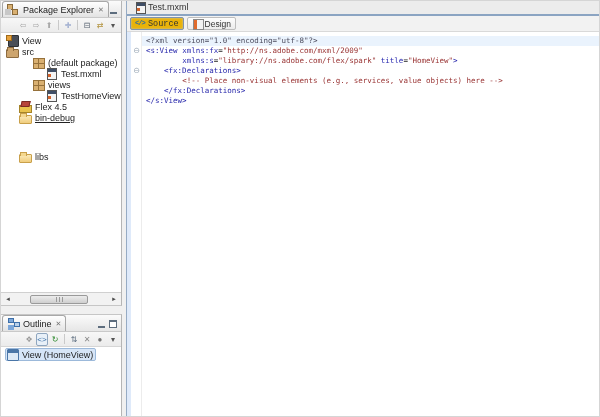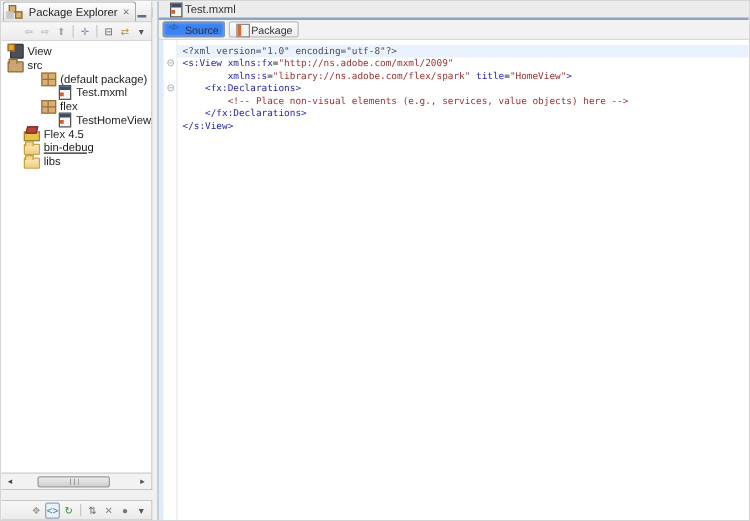--- a/index.html
+++ b/index.html
@@ -5,21 +5,21 @@
   * { box-sizing: border-box; margin: 0; padding: 0; }
   html,body { background:#fff; }
   .app {
     position: relative; width: 600px; height: 417px; overflow: hidden;
     font-family: "Liberation Sans", sans-serif; font-size: 9px; color: #222;
     background: #fff; border: 1px solid #d5d5d5;
   }
   
   .leftcol { position: absolute; left: 0; top: 0; width: 121px; height: 417px; background: #f0f0f0; }
   .view { background: #fff; border-right: 1px solid #b5b5b5; display: flex; flex-direction: column; }
-  .view.pe { height: 391px; border-bottom: 1px solid #c6c6c6; }
+  .view.pe { height: 305px; border-bottom: 1px solid #c6c6c6; }
   .sash { height: 8px; background: #f0f0f0; }
   .view.outline { height: 104px; border-top: 1px solid #c6c6c6; }
 
   .vheader { height: 17px; flex: none; background: linear-gradient(#fbfbfb,#e6e6e6);
              border-bottom: 1px solid #c9c9c9; display: flex; align-items: flex-end; }
   .vtab { display: flex; align-items: center; gap: 3px; height: 16px; padding: 0 4px;
           background: linear-gradient(#ffffff,#e3e3e3); border: 1px solid #a8a8a8; border-bottom: none;
           border-radius: 3px 3px 0 0; margin-left: 1px; }
   .vtitle { font-size: 9px; color: #222; white-space: nowrap; }
   .xclose { font-size: 7px; color: #777; padding-left: 1px; cursor: default; }
@@ -113,21 +113,21 @@
   .etab { display: flex; align-items: center; gap: 3px; height: 14px; padding: 0 6px;
           font-size: 9px; color: #333; white-space: nowrap; }
   .etab.active { background: #fff; border: 1px solid #9cadc0; border-bottom: none;
                  border-radius: 3px 3px 0 0; height: 15px; }
   .etab .ticon { width: 11px; }
   .modebar { height: 16px; flex:none; background: #f2f2f2; border-bottom: 1px solid #d9d9d9;
              display: flex; align-items: center; padding-left: 3px; gap: 3px; }
   .mode-btn { display: flex; align-items: center; gap: 2px; height: 13px; padding: 0 4px;
               border: 1px solid #bdbdbd; border-radius: 2px; background: linear-gradient(#fdfdfd,#ececec);
               font-size: 8.5px; color: #333; }
-  .mode-btn.selected { border-color: #7f93ad; background: #3b82f6; box-shadow: inset 0 0 2px #b9c6d6; }
+  .mode-btn.selected { border-color: #7f93ad; background: #eab308; box-shadow: inset 0 0 2px #b9c6d6; font-family: Liberation Mono, monospace; }
   .mode-btn .ticon { width: 11px; }
 
   .ebody { flex: 1; background: #fff; display: flex; overflow: hidden; }
   .ruler { width: 4px; background: #dfeafa; flex: none; }
   .foldcol { width: 11px; background: #fff; border-right: 1px solid #ececec; flex: none; position: relative; }
   .fold { position: absolute; left: 1px; width: 9px; height: 9px; font-size: 8px; line-height: 9px;
           color: #9aa8b6; text-align: center; }
   .codewrap { flex: 1; position: relative; padding: 4px 0 0 4px; white-space: pre;
               font-family: "DejaVu Sans Mono", "Liberation Mono", monospace;
               font-size: 7.5px; line-height: 10px; }
@@ -180,75 +180,90 @@
       <span class="ticon" data-icon="flex-project-icon"></span>
       <span class="tlabel">View</span>
     </span>
   </div>
           <div class="trow" style="">
     <span class="selwrap">
       <span class="ticon" data-icon="source-folder-icon"></span>
       <span class="tlabel">src</span>
     </span>
   </div>
-          <div class="trow" style="padding-left: 30px; justify-content: center;">
+          <div class="trow" style="padding-left: 30px;">
     <span class="selwrap">
       <span class="ticon" data-icon="package-icon"></span>
       <span class="tlabel">(default package)</span>
     </span>
   </div>
           <div class="trow" style="padding-left: 43px;">
     <span class="selwrap">
       <span class="ticon" data-icon="mxml-file-icon"></span>
       <span class="tlabel">Test.mxml</span>
     </span>
   </div>
           <div class="trow" style="padding-left: 30px;">
     <span class="selwrap">
       <span class="ticon" data-icon="package-icon"></span>
-      <span class="tlabel">flex</span>
+      <span class="tlabel">views</span>
     </span>
   </div>
           <div class="trow" style="padding-left: 43px;">
     <span class="selwrap">
       <span class="ticon" data-icon="mxml-file-icon"></span>
       <span class="tlabel">TestHomeView.m</span>
     </span>
   </div>
           <div class="trow" style="padding-left: 17px;">
     <span class="selwrap">
       <span class="ticon" data-icon="library-icon"></span>
       <span class="tlabel">Flex 4.5</span>
     </span>
   </div>
           <div class="trow" style="padding-left: 17px; text-decoration: underline;">
     <span class="selwrap">
       <span class="ticon" data-icon="folder-icon"></span>
       <span class="tlabel">bin-debug</span>
     </span>
   </div>
-          <div class="trow" style="padding-left: 17px;">
+          <div class="trow" style="padding-left: 17px; margin-top: 28px;">
     <span class="selwrap">
       <span class="ticon" data-icon="folder-icon"></span>
       <span class="tlabel">libs</span>
     </span>
   </div>
         </div>
       <div class="hscroll">
         <span class="sarrow">◂</span>
         <span class="sthumb">
             <i class="grip"></i>
           </span>
         <span class="sarrow right">▸</span>
       </div>
     </section>
 
     <div class="sash"></div>
 
     <section class="view outline">
+      <div class="vheader">
+        <div class="vtab">
+          <span class="ticon" data-icon="outline-icon"></span>
+          <span class="vtitle">Outline</span>
+          <span class="xclose">✕</span>
+        </div>
+        <span class="wbtns">
+          <span class="wbtn min">
+              <i></i>
+            </span>
+          <span class="wbtn max">
+              <i></i>
+            </span>
+        </span>
+      </div>
       <div class="vtoolbar" id="ol-toolbar">
           <span class="tbtn" style="color: rgb(154, 154, 154);">❖</span>
           <span class="tbtn pressed" style="color: rgb(58, 110, 165);">&lt;&gt;</span>
           <span class="tbtn" style="color: rgb(46, 139, 46);">↻</span>
           <span class="tsep"></span>
           <span class="tbtn" style="color: rgb(90, 107, 125);">⇅</span>
           <span class="tbtn" style="color: rgb(138, 138, 138);">✕</span>
           <span class="tbtn" style="color: rgb(119, 119, 119);">●</span>
           <span class="tbtn" style="color: rgb(85, 85, 85);">▾</span>
         </div>
@@ -272,21 +287,21 @@
             <span>Test.mxml</span>
           </div>
         </div>
       <div class="modebar" id="modebar">
           <span class="mode-btn selected">
             <span class="ticon" data-icon="source-mode-icon"></span>
             <span>Source</span>
           </span>
           <span class="mode-btn">
             <span class="ticon" data-icon="design-mode-icon"></span>
-            <span>Package</span>
+            <span>Design</span>
           </span>
         </div>
       <div class="ebody">
         <div class="ruler"></div>
         <div class="foldcol" id="foldcol">
             <span class="fold" style="top: 14px;">⊖</span>
             <span class="fold" style="top: 34px;">⊖</span>
           </div>
         <div class="codewrap" id="code"><div class="cl hl"><span class="pi">&lt;?xml version="1.0" encoding="utf-8"?&gt;</span></div><div class="cl"><span class="tag">&lt;s:View </span><span class="attr">xmlns:fx</span><span class="plain">=</span><span class="val">"http://ns.adobe.com/mxml/2009"</span></div><div class="cl"><span class="plain">        </span><span class="attr">xmlns:s</span><span class="plain">=</span><span class="val">"library://ns.adobe.com/flex/spark"</span><span class="plain"> </span><span class="attr">title</span><span class="plain">=</span><span class="val">"HomeView"</span><span class="tag">&gt;</span></div><div class="cl"><span class="plain">    </span><span class="tag">&lt;fx:Declarations&gt;</span></div><div class="cl"><span class="plain">        </span><span class="comment">&lt;!-- Place non-visual elements (e.g., services, value objects) here --&gt;</span></div><div class="cl"><span class="plain">    </span><span class="tag">&lt;/fx:Declarations&gt;</span></div><div class="cl"><span class="tag">&lt;/s:View&gt;</span></div></div>
       </div>

